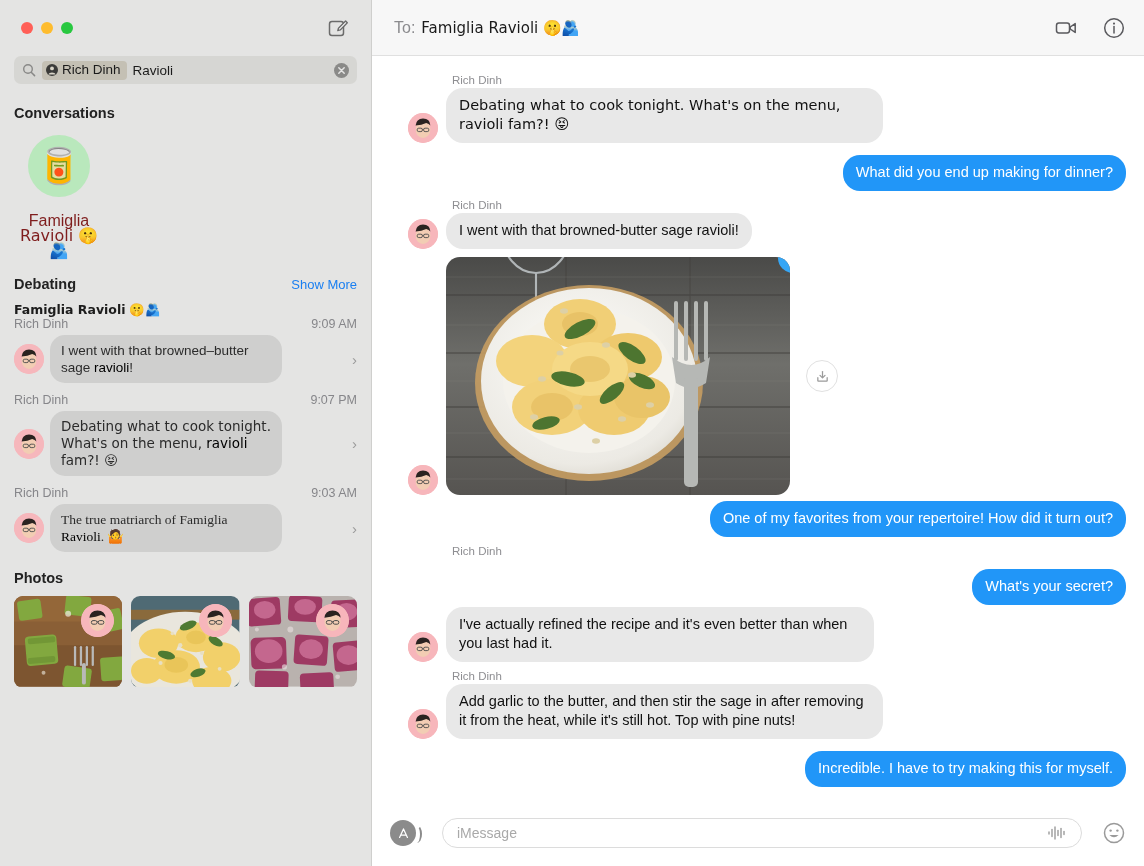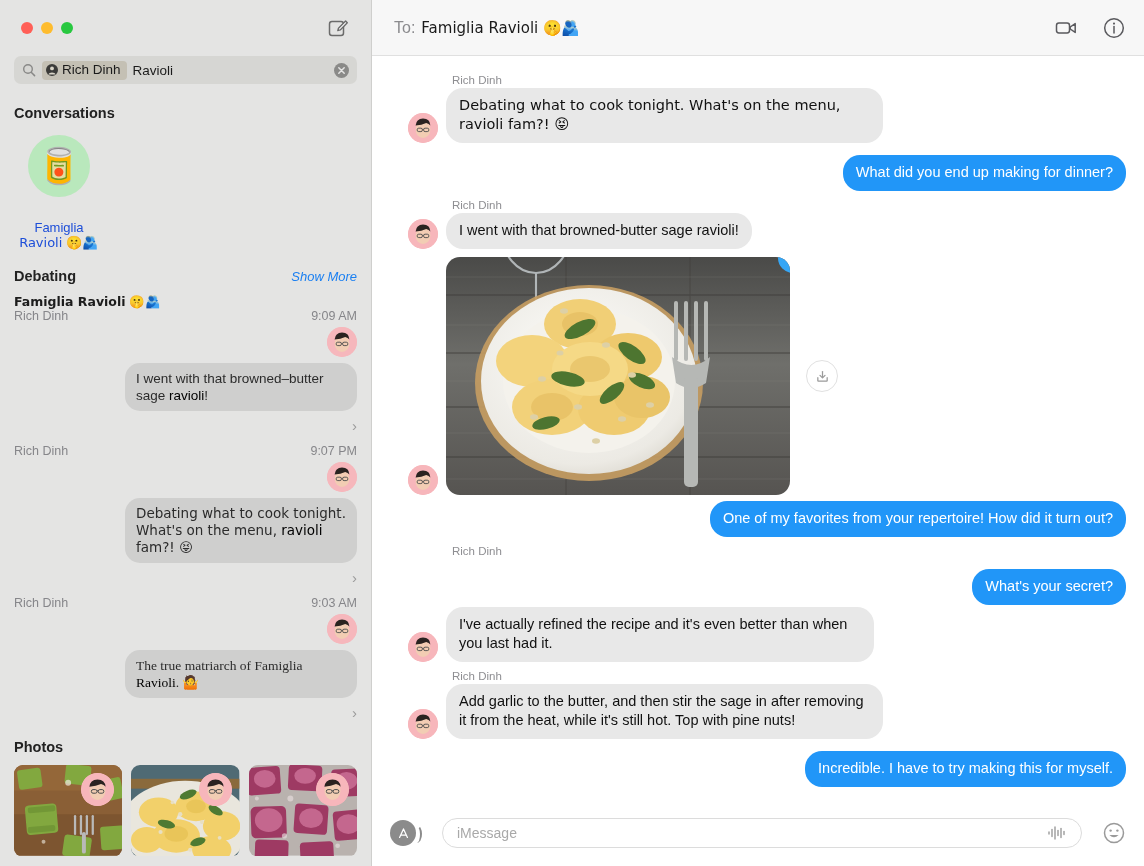--- a/index.html
+++ b/index.html
@@ -108,21 +108,20 @@
     margin-top: 21px;
     display: flex;
     justify-content: space-between;
     align-items: baseline;
   }
   .show-more {
     font-size: 13px;
     font-weight: normal;
     color: #1a7ff1;
     cursor: pointer;
-    font-style: italic;
   }
 
   
   .conv-list {
     padding: 14px 14px 0 14px;
     display: flex;
   }
   .conv-tile {
     width: 90px;
     text-align: center;
@@ -134,23 +133,23 @@
     background: #b9e8bc;
     margin: 0 auto;
     display: flex;
     align-items: center;
     justify-content: center;
     font-size: 35px;
     line-height: 1;
     font-family: "DejaVu Sans", sans-serif;
   }
   .conv-name {
-    margin-top: 23px;
-    font-size: 13px;
-    color: #1d4ed8;
+    margin-top: 16px;
+    font-size: 16px;
+    color: #7f1d1d;
     line-height: 15px;
     word-wrap: break-word;
   }
 
   
   .msg-rows { padding: 0 14px; }
   .msg-row {
     padding-top: 10px;
     cursor: pointer;
   }
@@ -173,24 +172,23 @@
   .msg-sender {
     font-size: 12.5px;
     color: #86868a;
   }
   .msg-time {
     font-size: 12.5px;
     color: #86868a;
   }
   .msg-body {
     display: flex;
-    align-items: flex-end;
+    align-items: center;
     gap: 6px;
     margin-top: 4px;
-    flex-direction: column;
   }
   .mini-avatar {
     width: 30px; height: 30px;
     border-radius: 50%;
     background: #f5b8bc;
     flex: 0 0 30px;
     overflow: hidden;
     position: relative;
   }
   .mini-bubble {

